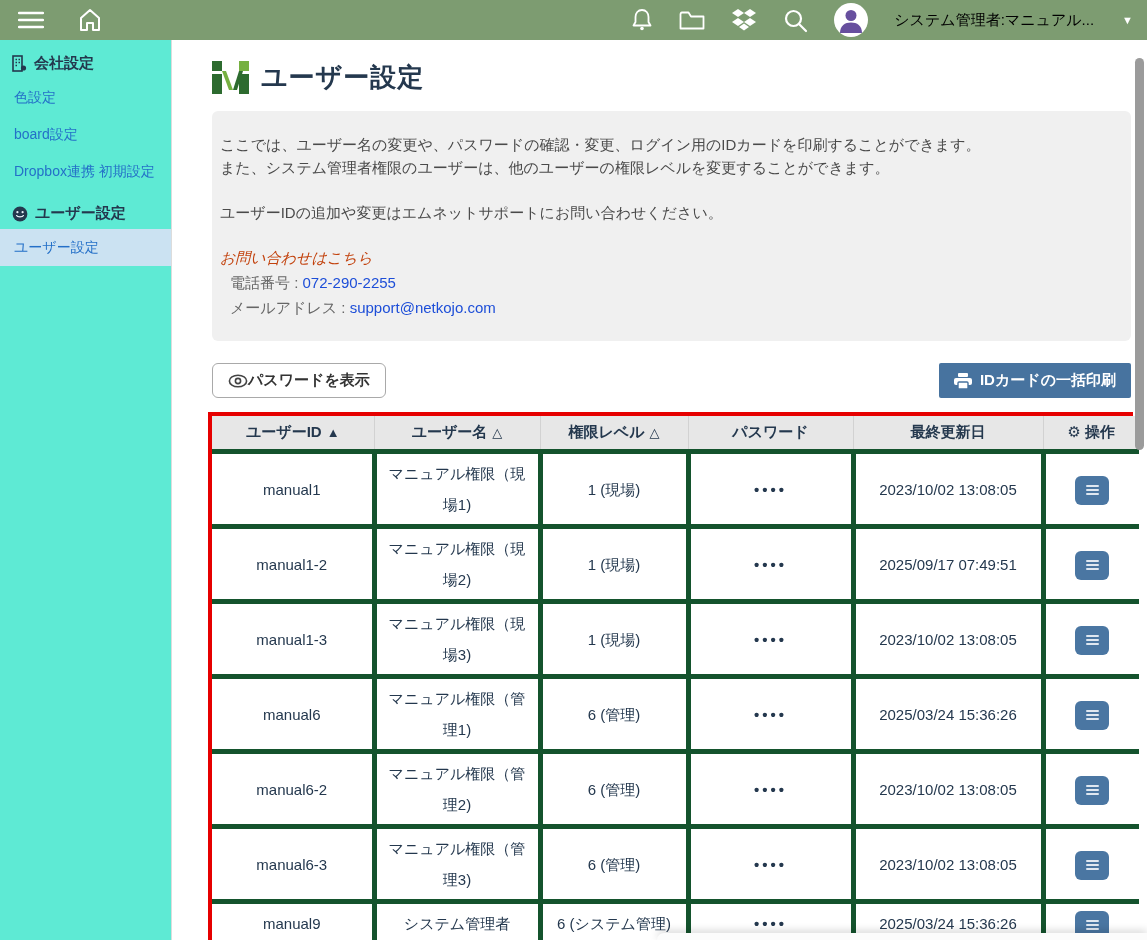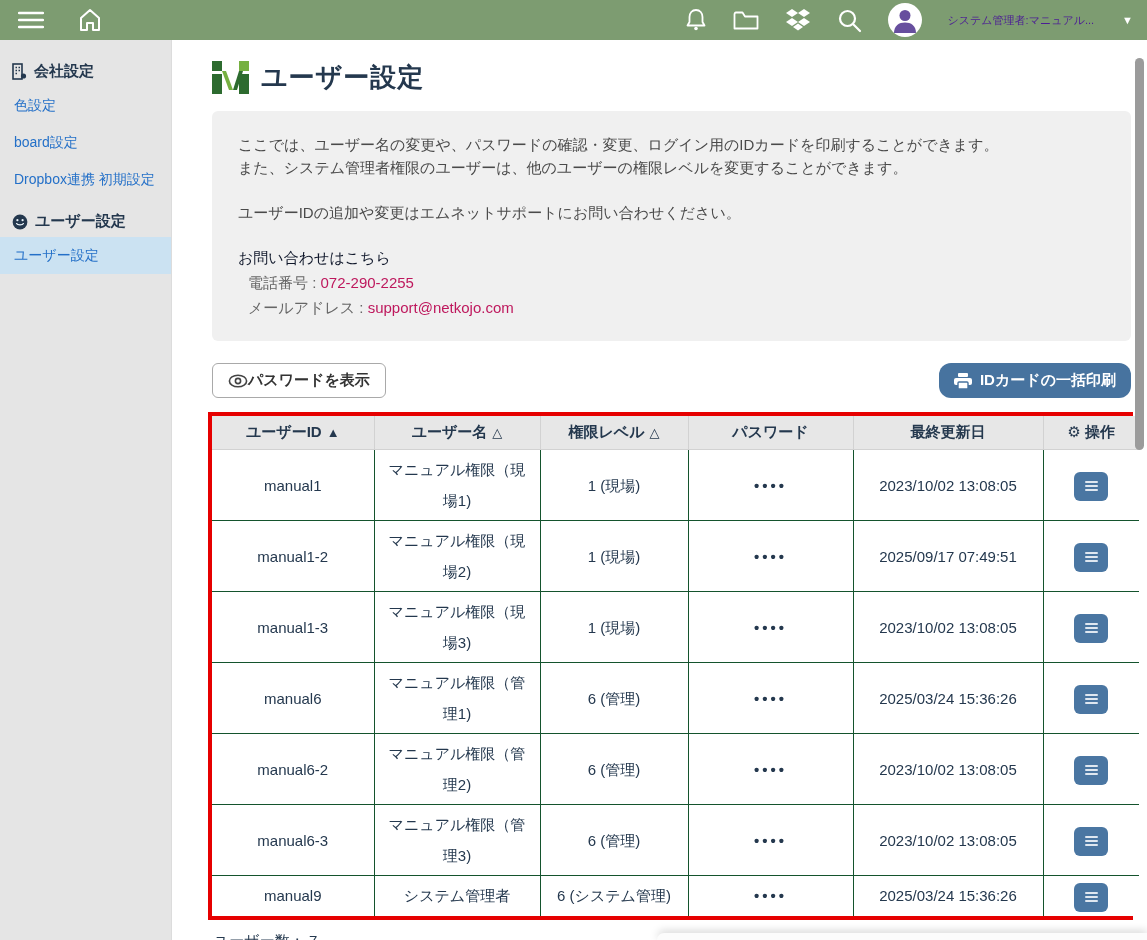--- a/index.html
+++ b/index.html
@@ -7,56 +7,56 @@
     font-family:"Liberation Sans","DejaVu Sans",sans-serif; background:#fff; }
 
   
   .topbar { position:absolute; left:0; top:0; width:1147px; height:40px;
     background:#7d9c71; display:flex; align-items:center; }
   .topbar .left { display:flex; align-items:center; gap:34px; padding-left:18px; }
   .topbar .right { margin-left:auto; display:flex; align-items:center; gap:26px; padding-right:14px; }
   .tb-icon { display:flex; align-items:center; justify-content:center; cursor:pointer; }
   .avatar { width:34px; height:34px; border-radius:50%; background:#fff;
     display:flex; align-items:center; justify-content:center; overflow:hidden; }
-  .tb-user { color:#4c1d95; font-size:11px; white-space:nowrap; }
+  .tb-user { color:#000000; font-size:15px; white-space:nowrap; }
   .tb-caret { color:#fff; font-size:11px; margin-left:2px; }
 
   
   .sidebar { position:absolute; left:0; top:40px; width:172px; height:900px;
-    background:#e5e5e5; border-right:1px solid #dcdcdc; padding-top:8px; }
+    background:#5eead4; border-right:1px solid #dcdcdc; }
   .sb-header { display:flex; align-items:center; gap:7px; font-size:15px; font-weight:bold;
     color:#24384e; padding:14px 12px 6px 12px; }
   .sb-item { font-size:14px; color:#2470c8; padding:10px 12px 9px 14px; cursor:pointer; }
   .sb-item.active { background:#cbe2f2; }
 
   
   .main { position:absolute; left:200px; top:40px; width:947px; height:900px; background:#fff; }
   .page-head { display:flex; align-items:center; gap:12px; padding:20px 0 0 12px; }
   .page-title { font-size:26px; font-weight:bold; color:#24384e; letter-spacing:1px; }
 
   .info-box { margin:16px 16px 16px 12px; background:#f0f0f0; border-radius:6px;
-    padding:22px 26px; font-size:15px; color:#4a4a4a; line-height:23px; }
+    padding:22px 8px; font-size:15px; color:#4a4a4a; line-height:23px; }
   .info-box .gap { height:22px; }
-  .contact-head { color:#0f172a; }
+  .contact-head { color:#c2410c;font-style:italic; }
   .contact-line { color:#666; padding-left:10px; margin-top:2px; }
-  .contact-line a { color:#be185d; text-decoration:none; cursor:pointer; }
+  .contact-line a { color:#1d4ed8; text-decoration:none; cursor:pointer; }
 
   .btn-row { display:flex; justify-content:space-between; align-items:center; margin:22px 16px 14px 12px; }
   .btn-ghost { display:flex; align-items:center; background:#fff; border:1px solid #a9a9a9;
     border-radius:6px; padding:7px 15px; font-size:15px; font-weight:bold; color:#333; cursor:pointer; }
   .btn-primary { display:flex; align-items:center; gap:8px; background:#47739f; border:none;
-    border-radius:12px; padding:8px 15px; font-size:15px; font-weight:bold; color:#fff; cursor:pointer; }
+    border-radius:2px; padding:8px 15px; font-size:15px; font-weight:bold; color:#fff; cursor:pointer; }
 
   
   .table-highlight { margin:0 14px 0 8px; border:4px solid #e60000; background:#fff; }
   table { width:100%; border-collapse:collapse; table-layout:fixed; background:#fff; }
   th { background:#e7e7e7; color:#24384e; font-size:15px; font-weight:bold;
     padding:7px 4px; border:1px solid #d2d2d2; text-align:center; }
   td { color:#24384e; font-size:15px; text-align:center; padding:4px 12px;
-    border:1px solid #14532d; line-height:31px; vertical-align:middle; background:#fff; }
+    border:5px solid #14532d; line-height:31px; vertical-align:middle; background:#fff; }
   tr > th:first-child, tr > td:first-child { border-left:none; }
   tr > th:last-child, tr > td:last-child { border-right:none; }
   thead tr th { border-top:none; }
   tbody tr:last-child td { border-bottom:none; }
   .sort-mark { margin-left:5px; font-size:13px; }
   .gear { font-size:15px; margin-right:4px; }
   .pw-dots { font-weight:bold; letter-spacing:3px; font-size:15px; }
   .op-btn { width:34px; height:29px; background:#4a76a2; border:none; border-radius:6px;
     cursor:pointer; display:inline-flex; align-items:center; justify-content:center; vertical-align:middle; }
   .op-btn .bars { display:block; width:13px; }

